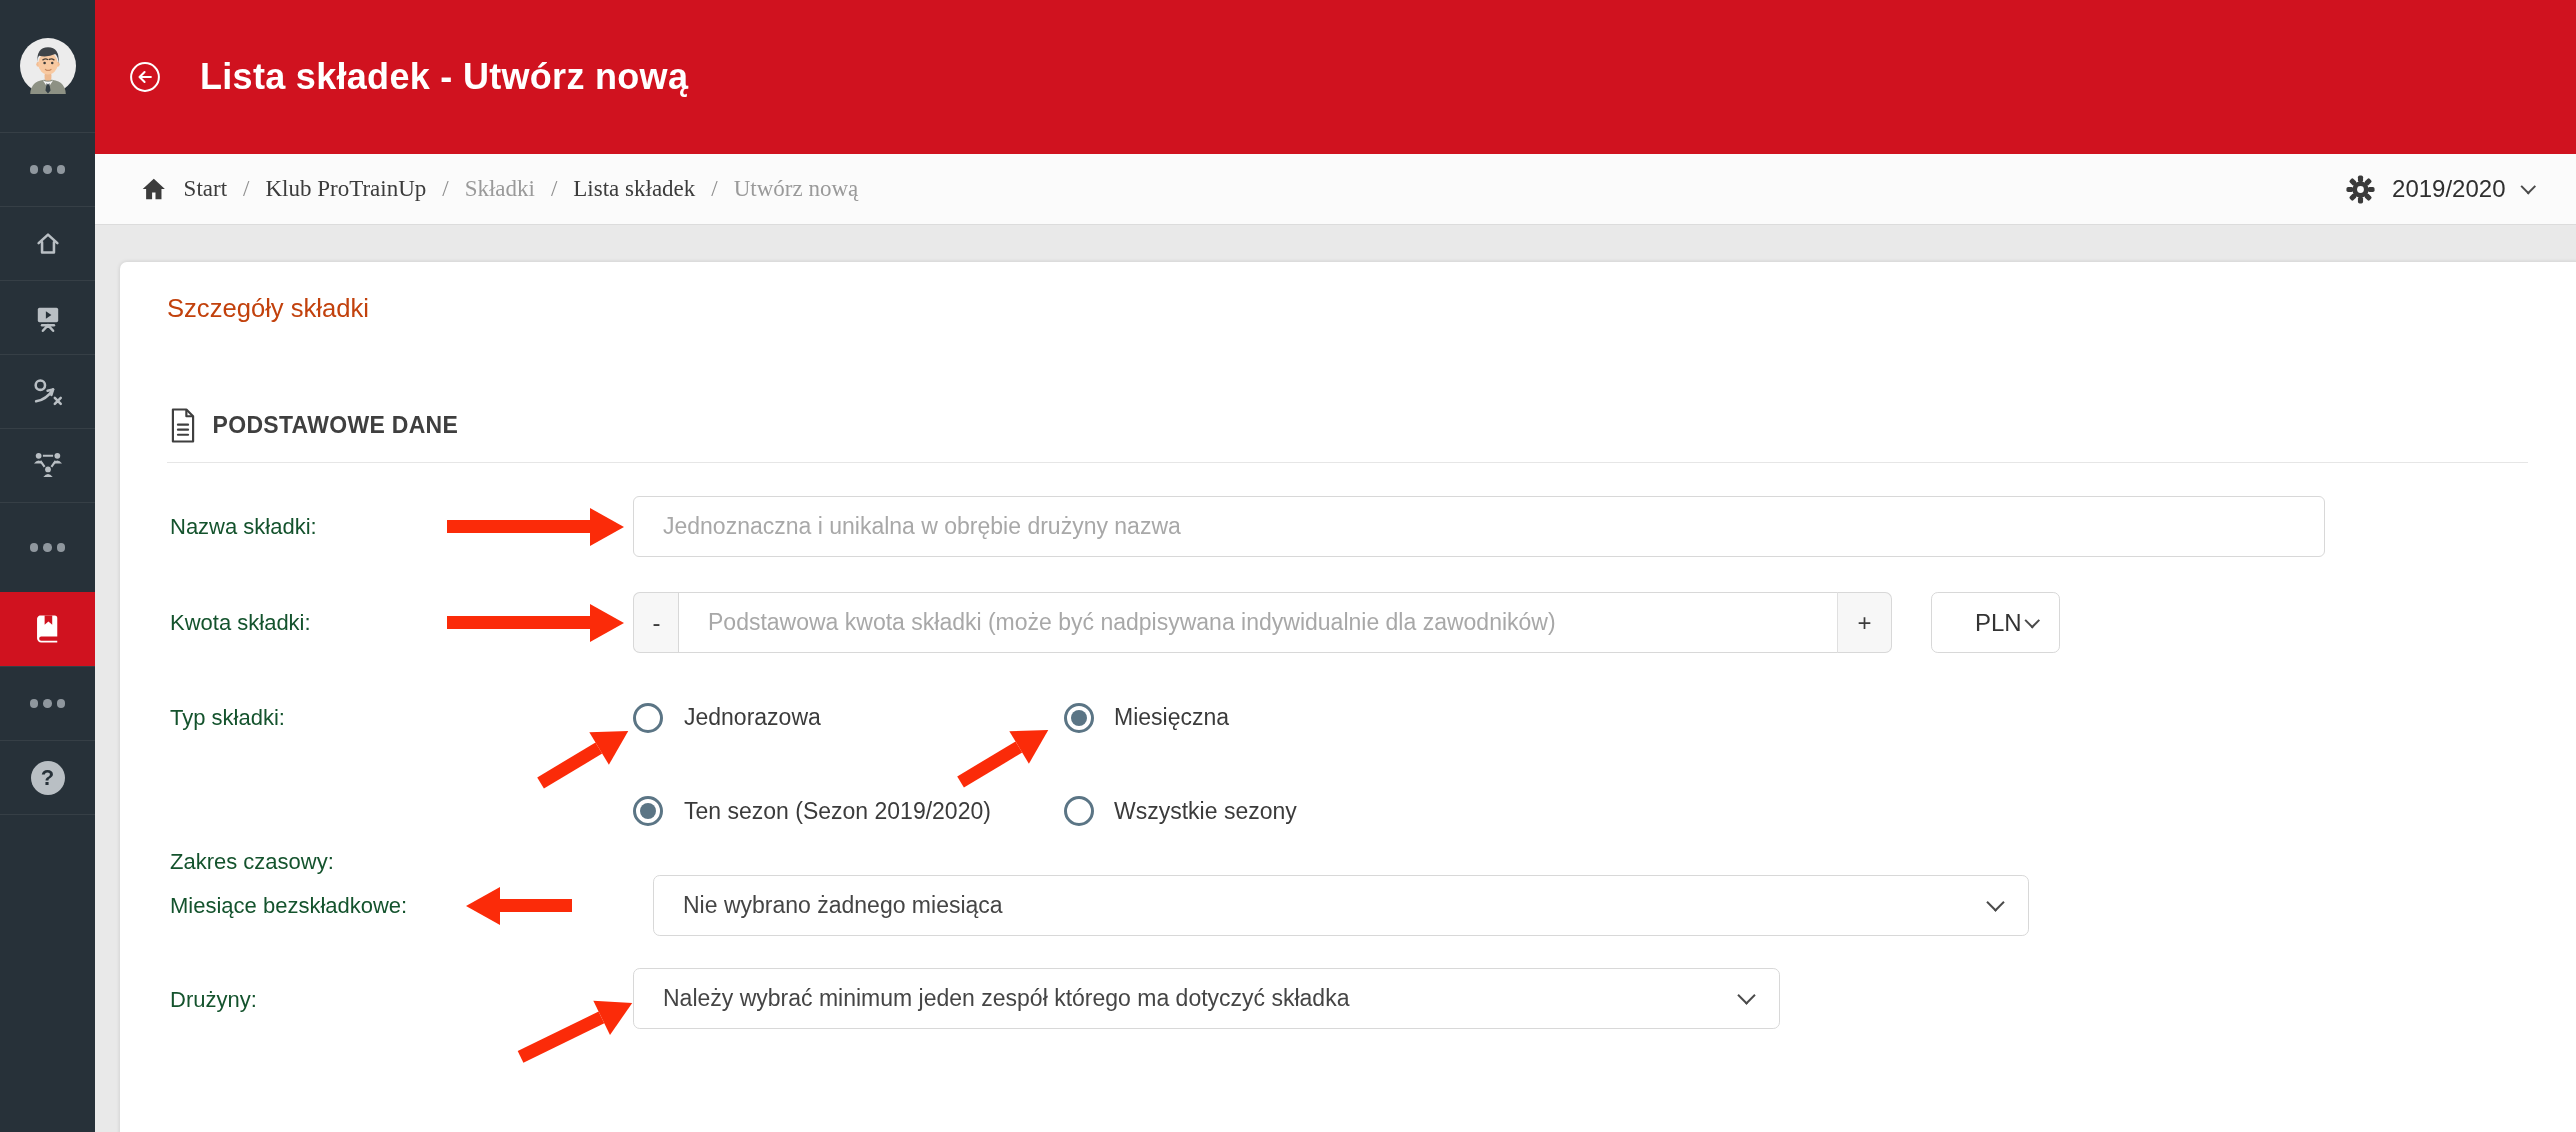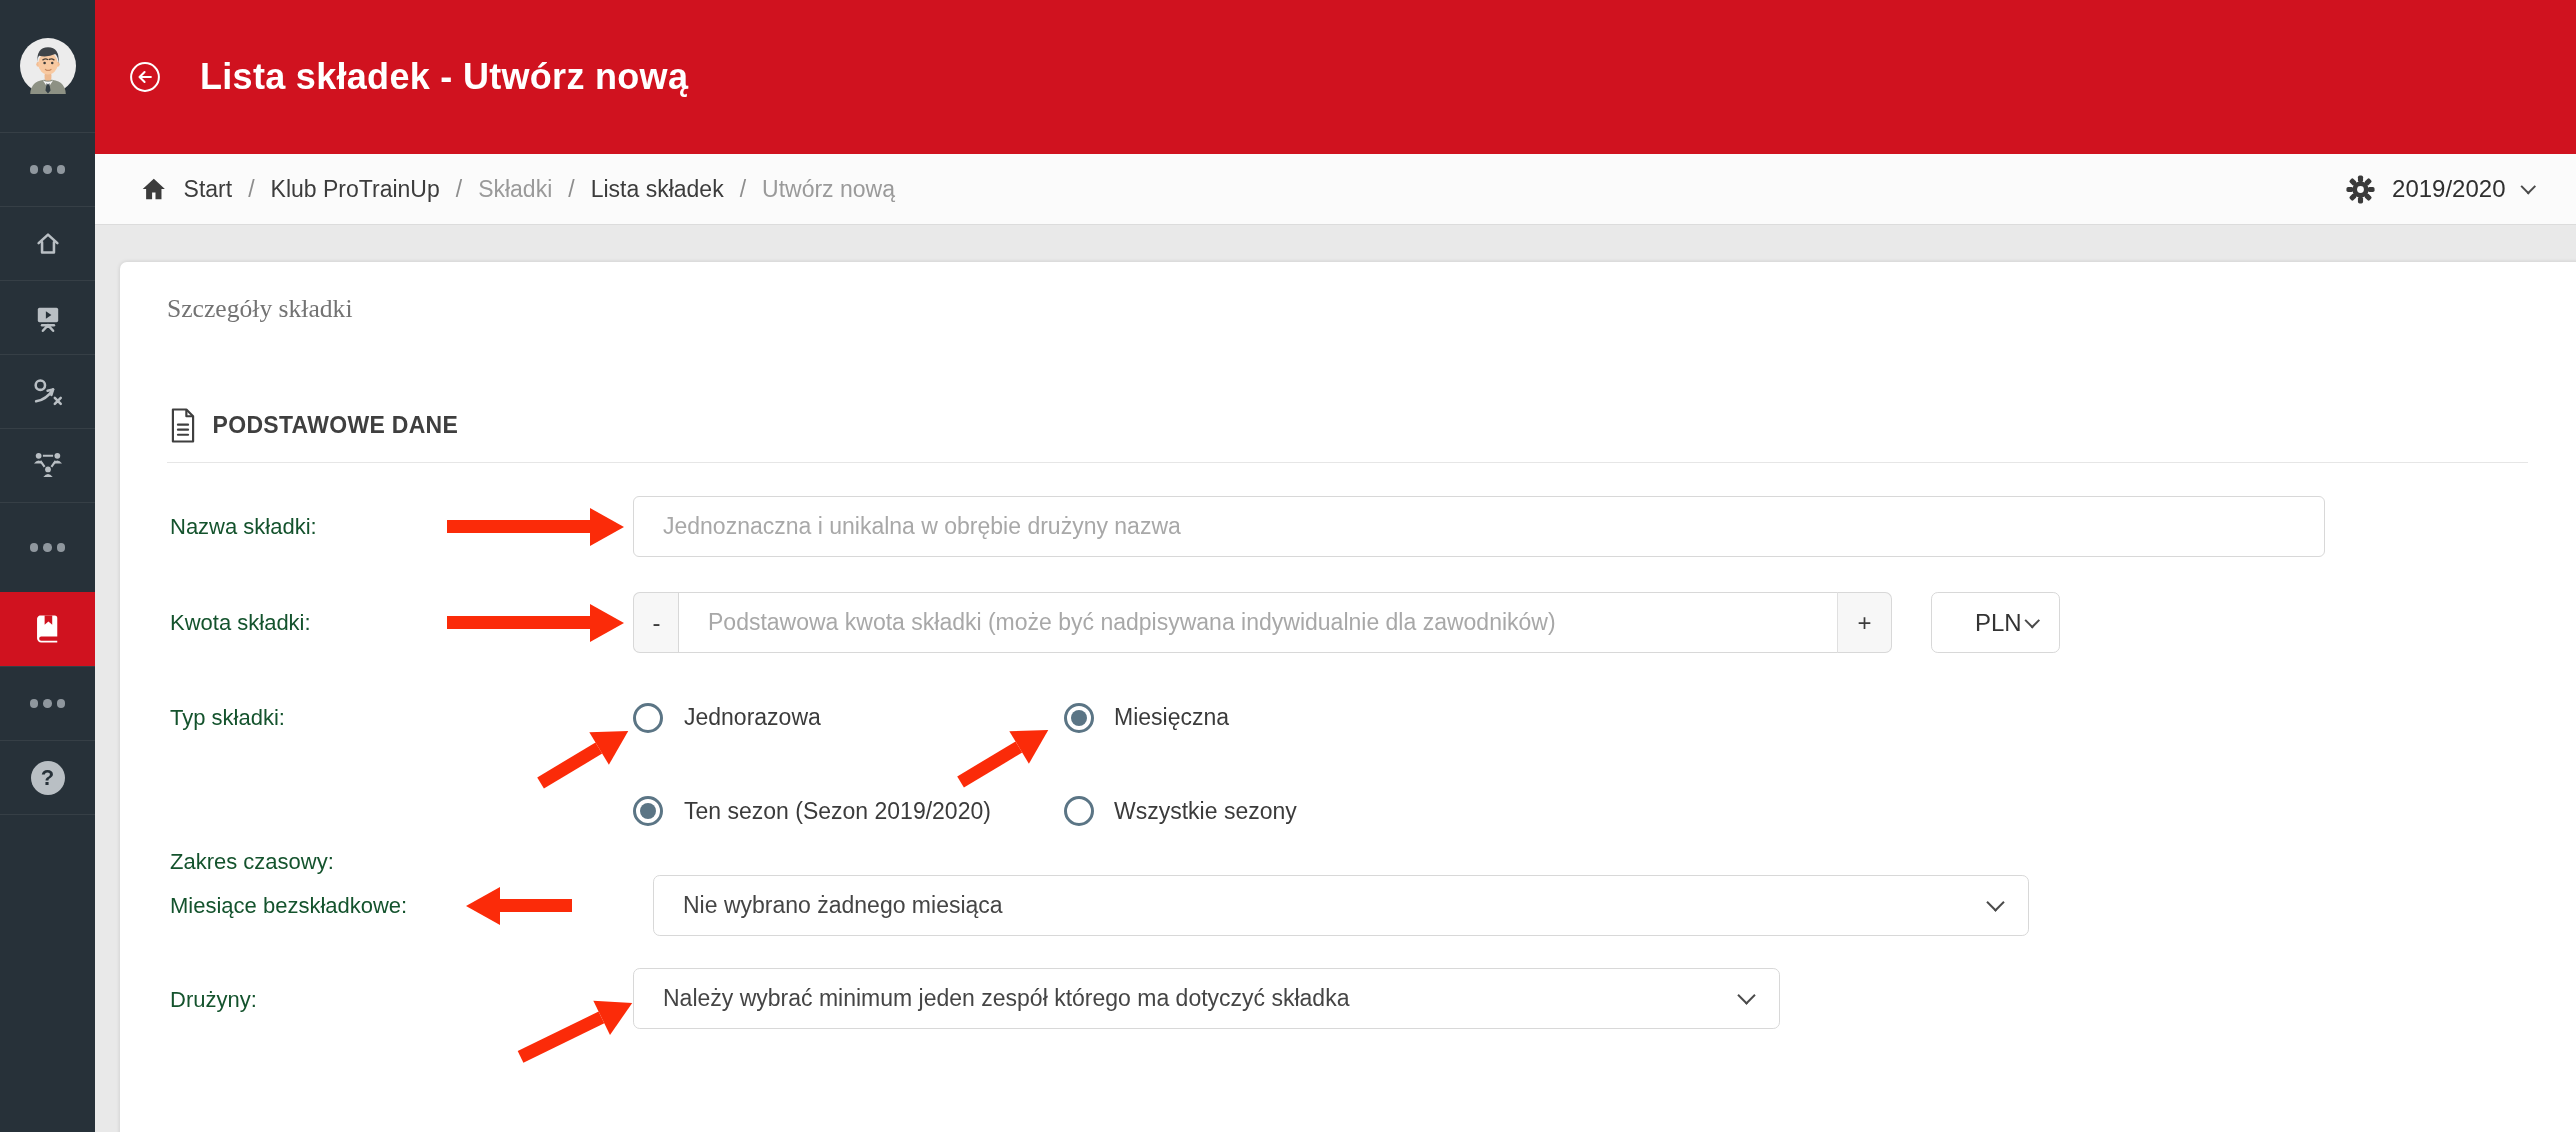--- a/index.html
+++ b/index.html
@@ -19,31 +19,31 @@
   .sb-filler{flex:1;border-top:0.9px solid rgba(255,255,255,.07);}
   .dots{display:flex;gap:5.1px;}
   .dots i{width:8.5px;height:8.5px;border-radius:50%;background:#8f979e;display:block;}
   .help-badge{width:34px;height:34px;border-radius:50%;background:#b9bfc4;color:#273139;font-weight:bold;font-size:22px;display:flex;align-items:center;justify-content:center;}
   
   .header{position:absolute;left:95px;top:0;width:2481px;height:154px;background:#d0121f;display:flex;align-items:center;padding-left:34px;box-sizing:border-box;gap:22px;}
   .header .title{color:#fff;font-size:36px;font-weight:bold;margin-left:17px;letter-spacing:0.3px;}
   .back-btn{width:32px;height:32px;cursor:pointer;flex:0 0 auto;display:flex;}
   
   .breadcrumb{position:absolute;left:95px;top:154px;width:2481px;height:71px;background:#fbfbfb;border-bottom:0.9px solid #dcdcdc;display:flex;align-items:center;box-sizing:border-box;padding:0 43px 0 46px;font-size:23px;color:#3c3c3c;}
-  .bc-items{display:flex;align-items:center;gap:16px;margin-left:17px;}
+  .bc-items{display:flex;align-items:center;gap:16px;margin-left:17px;font-family:Liberation Serif, serif;}
   .bc-link{cursor:pointer;}
   .bc-sep{color:#8e8e8e;}
   .bc-item.muted{color:#9a9a9a;}
   .bc-right{margin-left:auto;display:flex;align-items:center;gap:17px;cursor:pointer;}
   .bc-season{font-size:24px;color:#2f2f2f;}
   .chev{width:11px;height:11px;border-right:2.6px solid #4a4a4a;border-bottom:2.6px solid #4a4a4a;transform:rotate(45deg);margin-top:-5.1px;}
   .chev.small{width:8.5px;height:8.5px;border-width:2.2px;}
   
   .card{position:absolute;left:120px;top:262px;width:2464px;height:877px;background:#fff;border-radius:6.8px;box-shadow:0 0.9px 4.3px rgba(0,0,0,.14);}
-  .card-title{position:absolute;left:167px;top:294px;font-size:25.6px;color:#737373;font-family:Liberation Serif, serif;}
+  .card-title{position:absolute;left:167px;top:294px;font-size:25.6px;color:#c2410c;}
   .section-head{position:absolute;left:167px;top:407px;display:flex;align-items:center;gap:13.6px;}
   .section-label{font-size:23px;font-weight:bold;color:#3f3f3f;letter-spacing:0.3px;}
   .section-divider{position:absolute;left:167px;top:462px;width:2361px;height:0.9px;background:#e6e6e6;}
   
   .flabel{position:absolute;left:170px;font-size:22px;color:#14532d;line-height:27px;}
   .tinput{position:absolute;height:61px;border:1.3px solid #d8d8d8;border-radius:6px;box-sizing:border-box;background:#fff;font-size:23px;color:#333;padding:0 25.6px 0 29px;font-family:"Liberation Sans",sans-serif;outline:none;}
   .tinput::placeholder{color:#a8a8a8;opacity:1;}
   .step-btn{position:absolute;height:61px;box-sizing:border-box;background:#f7f7f7;border:1.3px solid #d8d8d8;display:flex;align-items:center;justify-content:center;font-size:24px;color:#3c3c3c;cursor:pointer;}
   .step-minus{border-radius:6.8px 0 0 6.8px;border-right:none;}
   .step-plus{border-radius:0 6.8px 6.8px 0;border-left:1.3px solid #e0e0e0;}

